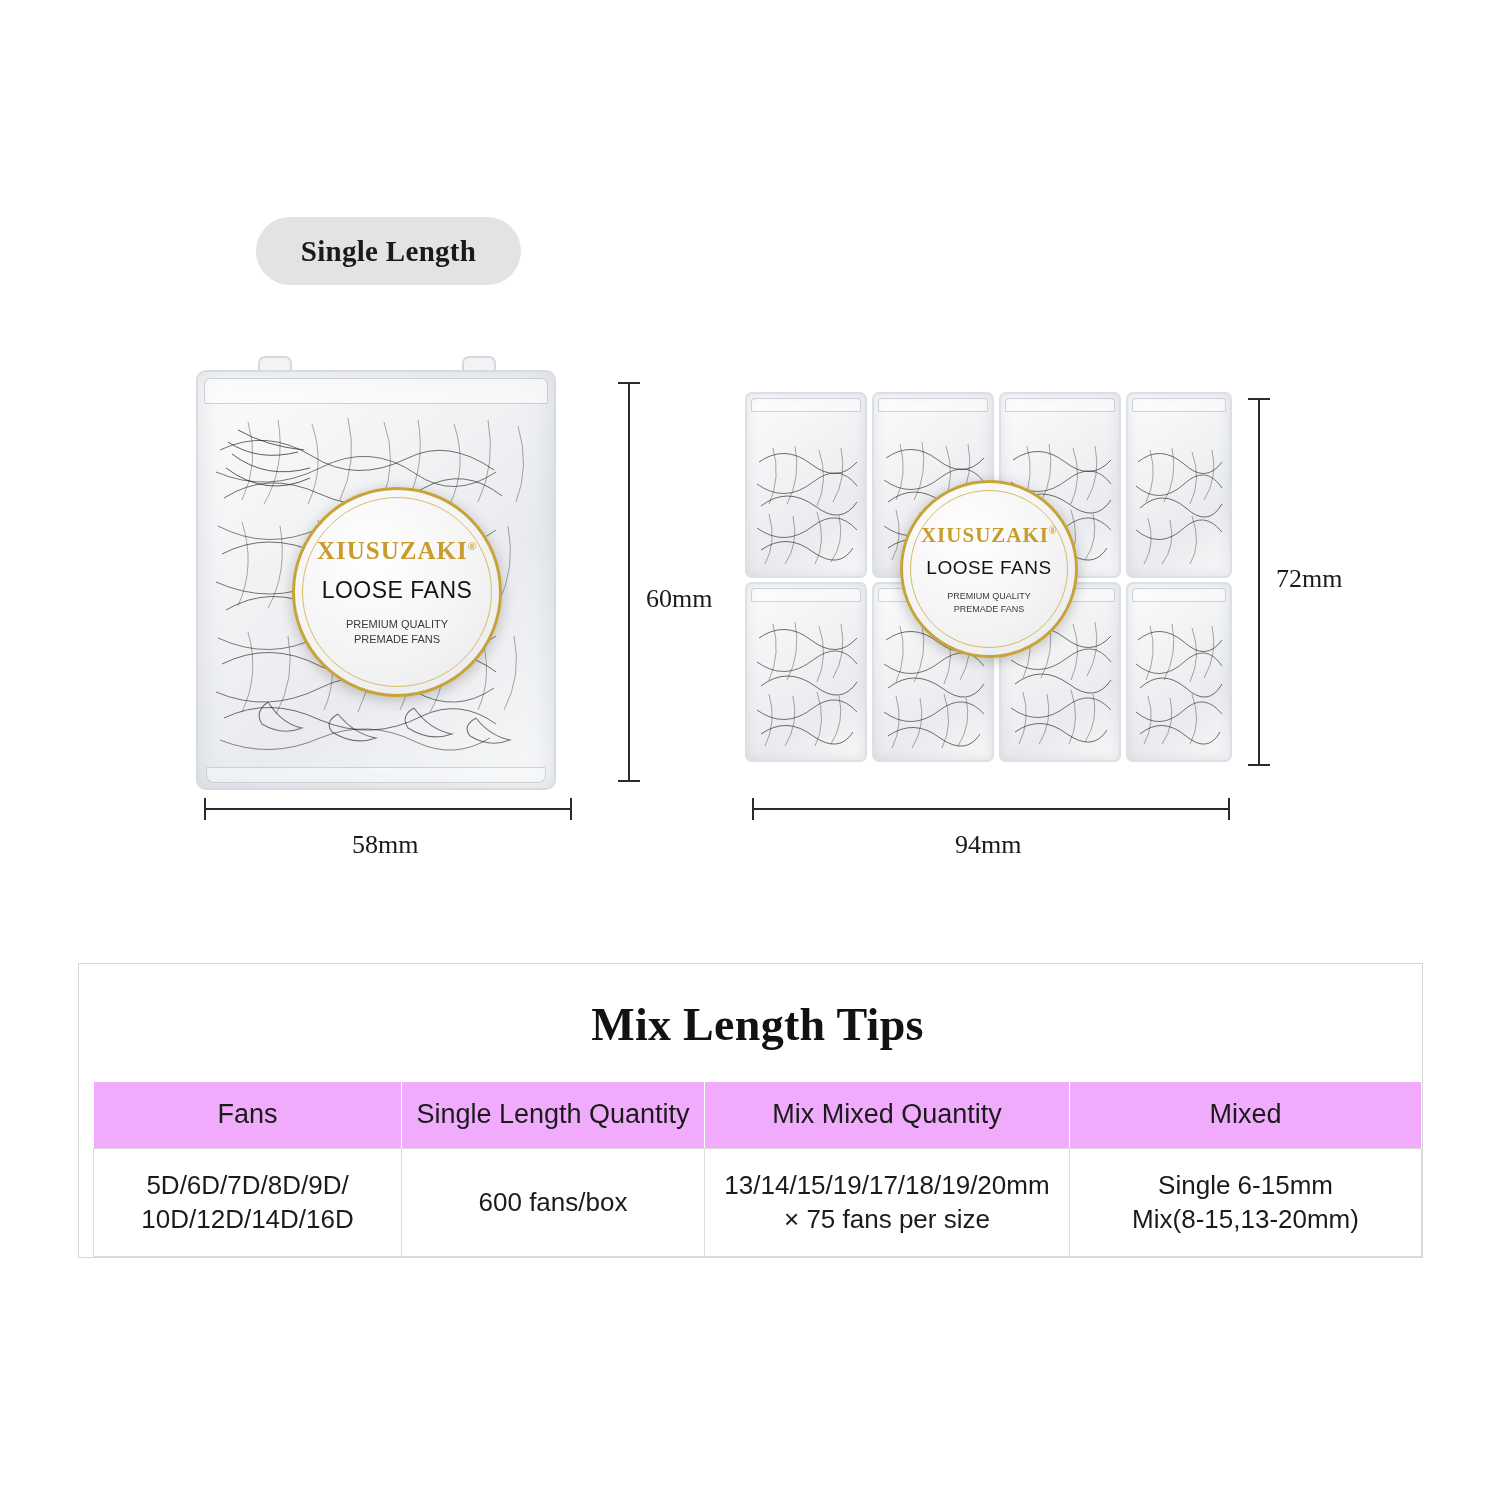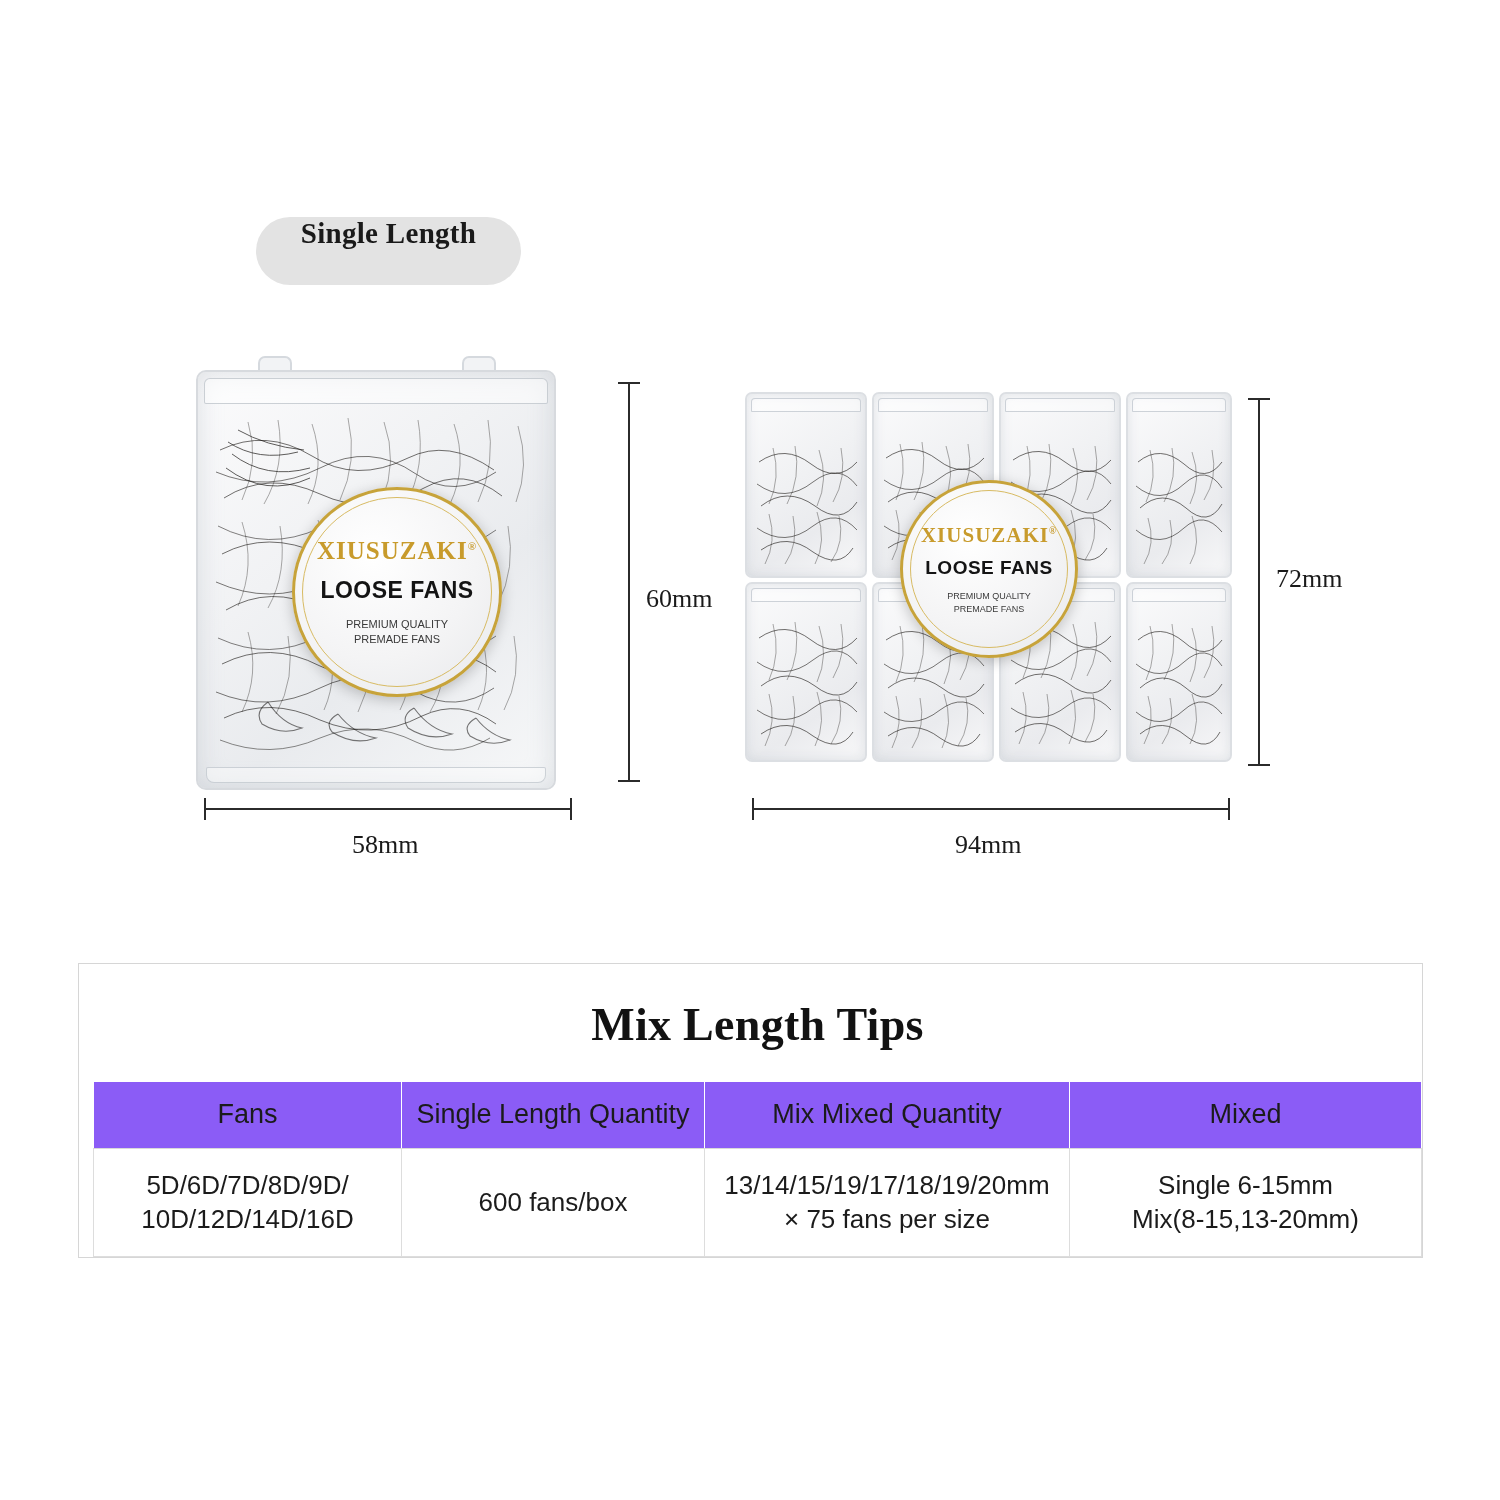--- a/index.html
+++ b/index.html
@@ -19,20 +19,21 @@
     height: 1500px;
     background: #ffffff;
   }
 
   
   .pill {
     position: absolute;
     background: #e3e3e3;
     border-radius: 40px;
     display: flex;
+    align-items: center;
     justify-content: center;
     font-family: "Liberation Serif", serif;
     font-weight: bold;
     font-size: 29px;
     color: #1a1a1a;
     letter-spacing: 0.3px;
   }
   .pill-single { left: 256px; top: 217px; width: 265px; height: 68px; }
   .pill-mixed  { left: 857px; top: 217px; width: 256px; height: 68px; }
 
@@ -117,21 +118,21 @@
     color: #c89b2c;
     letter-spacing: 1px;
     position: relative;
   }
   .brand sup {
     font-size: 0.45em;
     vertical-align: super;
   }
   .label-title {
     font-family: "Liberation Sans", sans-serif;
-    font-weight: bold;
+    font-weight: normal;
     color: #141414;
     letter-spacing: 0.5px;
   }
   .label-sub {
     font-family: "Liberation Sans", sans-serif;
     color: #3a3a3a;
     line-height: 1.35;
   }
 
   
@@ -211,21 +212,21 @@
     color: #121212;
     padding: 34px 0 30px;
     letter-spacing: 0.3px;
   }
   table.tips {
     width: 100%;
     border-collapse: collapse;
     table-layout: fixed;
   }
   table.tips th {
-    background: #8b5cf6;
+    background: #f0abfc;
     border: 1px solid #ffffff;
     border-bottom: 1px solid #d9d9d9;
     font-weight: normal;
     font-size: 27px;
     color: #1b1b1b;
     padding: 16px 8px;
     line-height: 1.25;
     text-align: center;
   }
   table.tips td {

